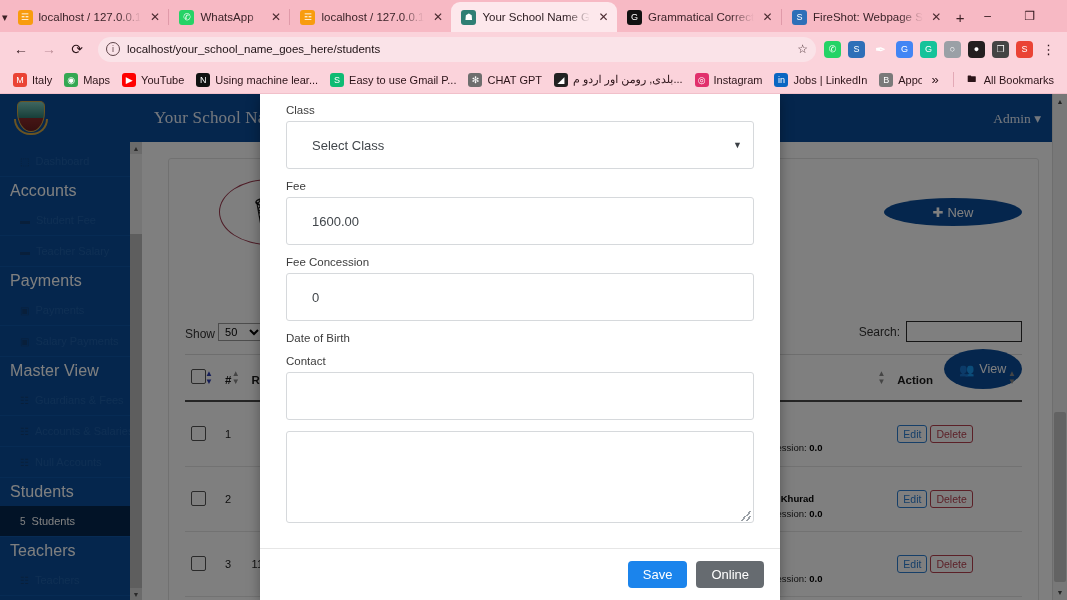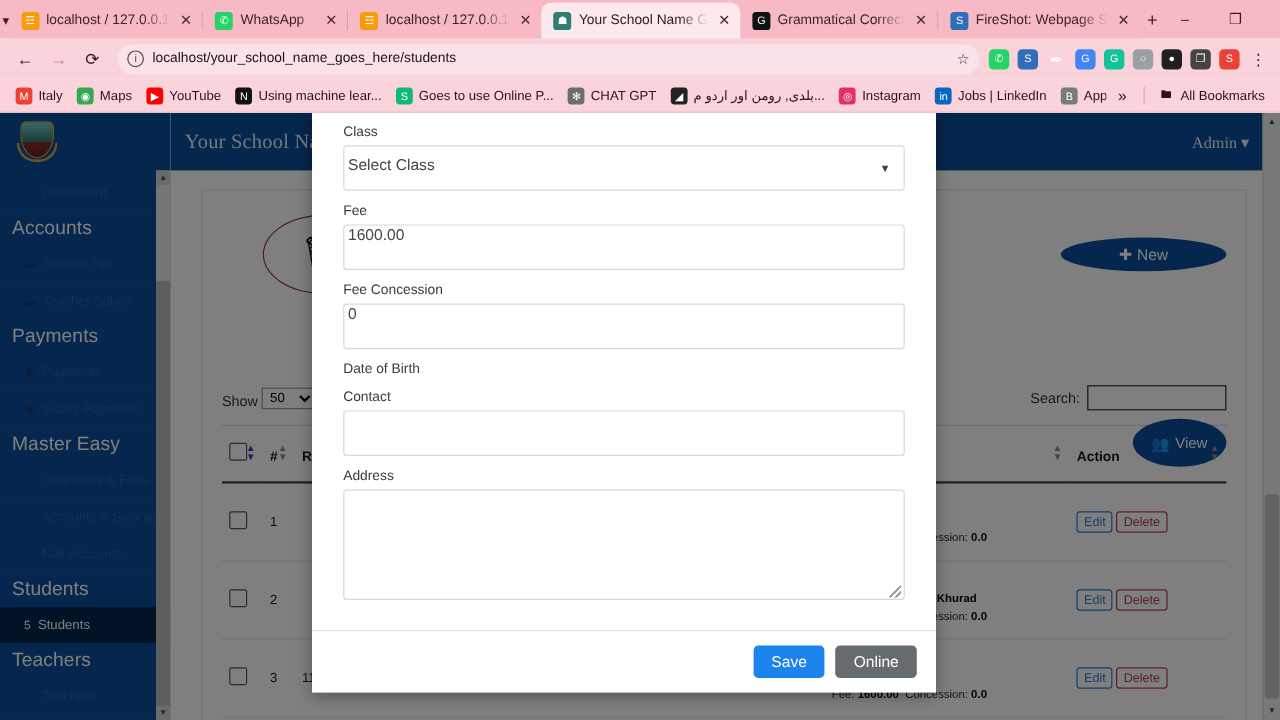--- a/index.html
+++ b/index.html
@@ -221,23 +221,24 @@
   
   .modal {
     position: absolute; left: 260px; top: 0; width: 520px;
     background: #ffffff; box-shadow: 0 3px 12px rgba(0,0,0,.35);
     display: flex; flex-direction: column;
   }
   .modal-body { padding: 10px 26px 14px 26px; }
   .fgroup { margin-bottom: 11px; }
   .flabel { font-size: 11.5px; color: #3c3c3c; margin-bottom: 5px; display: block; }
   .fctl {
-    width: 100%; height: 38px; border: 1px solid #d6d9dc; border-radius: 3px;
+    width: 100%; height: 48px; border: 1px solid #d6d9dc; border-radius: 3px;
     background: #fff; font-family: "Liberation Sans", sans-serif;
-    font-size: 13px; color: #41464b; padding: 0 3px; display: flex;
+    font-size: 13px; color: #41464b; padding: 0 25px; display: flex;
+    align-items: center;
   }
   .fctl.placeholder { color: #8b9096; }
   .fctl select {
     width: 100%; border: none; outline: none; background: transparent;
     font-family: "Liberation Sans", sans-serif; font-size: 13px; color: #41464b;
     -webkit-appearance: none; appearance: none; height: 30px;
   }
   .selwrap { position: relative; }
   .selwrap .chev {
     position: absolute; right: 12px; top: 50%; transform: translateY(-50%);
@@ -368,21 +369,21 @@
         <div class="bm">
           <span class="bmico" style="background: rgb(255, 0, 0);">▶</span>
           <span>YouTube</span>
         </div>
         <div class="bm">
           <span class="bmico" style="background: rgb(17, 17, 17);">N</span>
           <span>Using machine lear...</span>
         </div>
         <div class="bm">
           <span class="bmico" style="background: rgb(15, 187, 115);">S</span>
-          <span>Goes to use Online P...</span>
+          <span>Easy to use Gmail P...</span>
         </div>
         <div class="bm">
           <span class="bmico" style="background: rgb(110, 110, 110);">✻</span>
           <span>CHAT GPT</span>
         </div>
         <div class="bm">
           <span class="bmico" style="background: rgb(34, 34, 34);">◢</span>
           <span>بلدی, رومن اور اردو م...</span>
         </div>
         <div class="bm">
@@ -433,21 +434,21 @@
             </div>
             <div class="navgroup">Payments</div>
             <div class="navitem">
               <span class="nico">▣</span>
               <span>Payments</span>
             </div>
             <div class="navitem">
               <span class="nico">▣</span>
               <span>Salary Payments</span>
             </div>
-            <div class="navgroup">Master Easy</div>
+            <div class="navgroup">Master View</div>
             <div class="navitem">
               <span class="nico">☷</span>
               <span>Guardians &amp; Fees</span>
             </div>
             <div class="navitem">
               <span class="nico">☷</span>
               <span>Accounts &amp; Salaries</span>
             </div>
             <div class="navitem">
               <span class="nico">☷</span>
@@ -614,21 +615,20 @@
         <div class="fgroup">
           <label class="flabel">Date of Birth</label>
         </div>
 
         <div class="fgroup">
           <label class="flabel">Contact</label>
           <div class="fctl"></div>
         </div>
 
         <div class="fgroup">
-          <label class="flabel">Address</label>
           <div class="ftext">
             <span class="grip"></span>
           </div>
         </div>
 
       </div>
 
       <div class="modal-footer">
         <button class="btn btn-save">Save</button>
         <button class="btn btn-cancel">Online</button>

